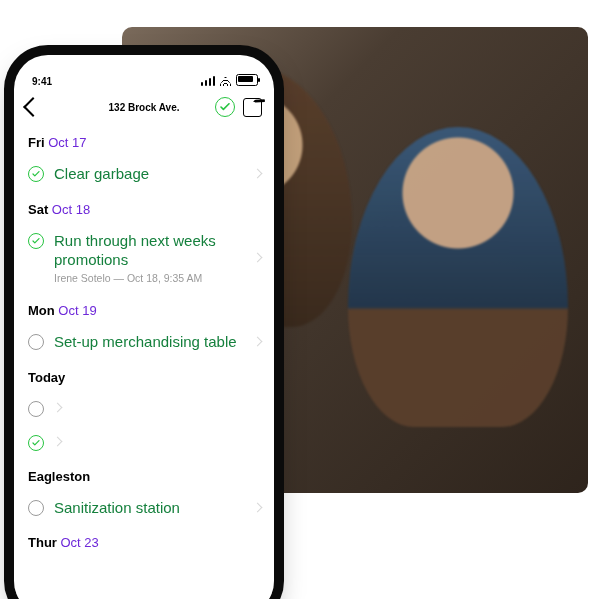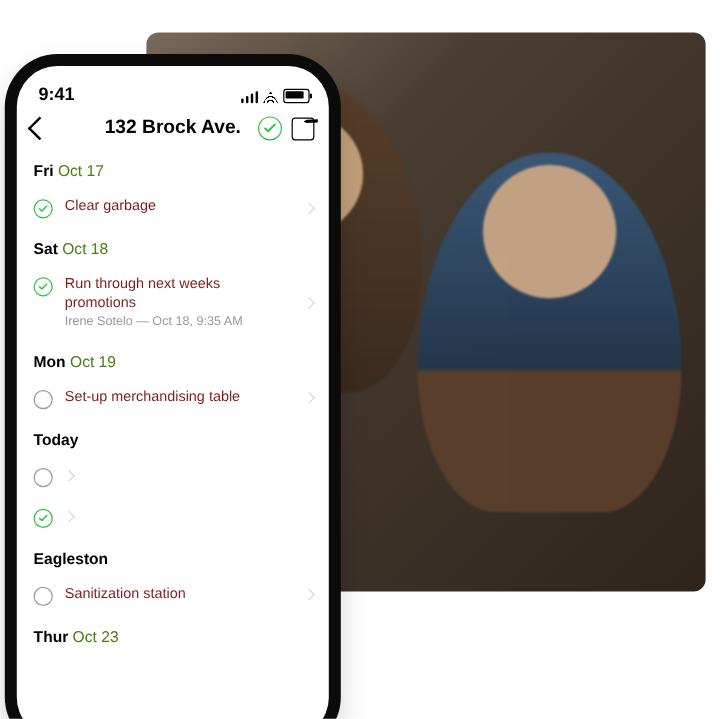--- a/index.html
+++ b/index.html
@@ -63,21 +63,21 @@
       0 0 0 10px #0b0b0b,
       0 12px 30px rgba(0,0,0,.35);
     overflow: hidden;
   }
   .statusbar {
     height: 32px;
     display:flex;
     align-items:flex-end;
     justify-content:space-between;
     padding: 0 16px 2px 18px;
-    font-size:15px;
+    font-size:10px;
     font-weight:600;
   }
   .status-icons { display:flex; gap:4px; align-items:flex-end; padding-bottom:1px;}
   .bars { display:flex; gap:1.5px; align-items:flex-end;}
   .bars i{ width:2.5px; background:#000; display:block; border-radius:1px;}
   .bars i:nth-child(1){height:4px} .bars i:nth-child(2){height:6px}
   .bars i:nth-child(3){height:8px} .bars i:nth-child(4){height:10px}
   .wifi {
     width:13px; height:10px; position:relative;
   }
@@ -96,21 +96,21 @@
   .navbar{
     height:36px;
     display:flex;
     align-items:center;
     justify-content:space-between;
     padding:0 12px;
     position:relative;
   }
   .nav-title{
     position:absolute; left:0; right:0; text-align:center;
-    font-size:16px; font-weight:700; pointer-events:none;
+    font-size:10px; font-weight:700; pointer-events:none;
   }
   .nav-left, .nav-right{display:flex;gap:8px;align-items:center;z-index:1;}
   .chev{ width:12px;height:12px;border-left:2px solid #000;border-bottom:2px solid #000; transform:rotate(45deg);}
   .circ-check{
     width:18px;height:18px;border:1.5px solid #27c441;border-radius:50%;
     display:flex;align-items:center;justify-content:center;
   }
   .circ-check svg{width:10px;height:8px;}
   .compose{
     width:17px;height:17px;border:1.5px solid #000;border-radius:3px;position:relative;
@@ -128,40 +128,40 @@
 
   .list{
     height: calc(100% - 32px - 36px - 18px);
     overflow:hidden;
   }
   .section-h{
     padding: 10px 14px 6px;
     font-size:13px;
   }
   .section-h .bold{font-weight:700;}
-  .section-h .gray{color:#4d7c0f;}
+  .section-h .gray{color:#6d28d9;}
   .row{
     display:flex;align-items:flex-start;
     padding:8px 10px 8px 14px;
     gap:10px;
     position:relative;
   }
   .row + .row, .section-h + .row, .row + .section-h { }
   .row .mark{flex:0 0 16px;margin-top:2px;}
   .circle{
     width:14px;height:14px;border:1.5px solid #9a9a9a;border-radius:50%;
     display:block;
   }
   .check{
     width:14px;height:14px;border:1.5px solid #27c441;border-radius:50%;
     display:flex;align-items:center;justify-content:center;
   }
   .check svg{width:8px;height:6px;}
   .row .body{flex:1;min-width:0;}
-  .row .title{font-size:12px;color:#7f1d1d;line-height:1.3;}
+  .row .title{font-size:15px;color:#15803d;line-height:1.3;}
   .row .meta{font-size:10.5px;color:#9a9a9a;margin-top:2px;line-height:1.3;}
   .row .caret{flex:0 0 10px;align-self:center;}
   .row .caret i{display:block;width:6px;height:6px;border-top:1.5px solid #d7d7d7;border-right:1.5px solid #d7d7d7;transform:rotate(45deg);}
   .fadeout{
     position:absolute;left:0;right:0;bottom:0;height:40px;
     background:linear-gradient(to bottom, rgba(255,255,255,0), #fff 70%);
     pointer-events:none;
   }
 </style>
 </head>

